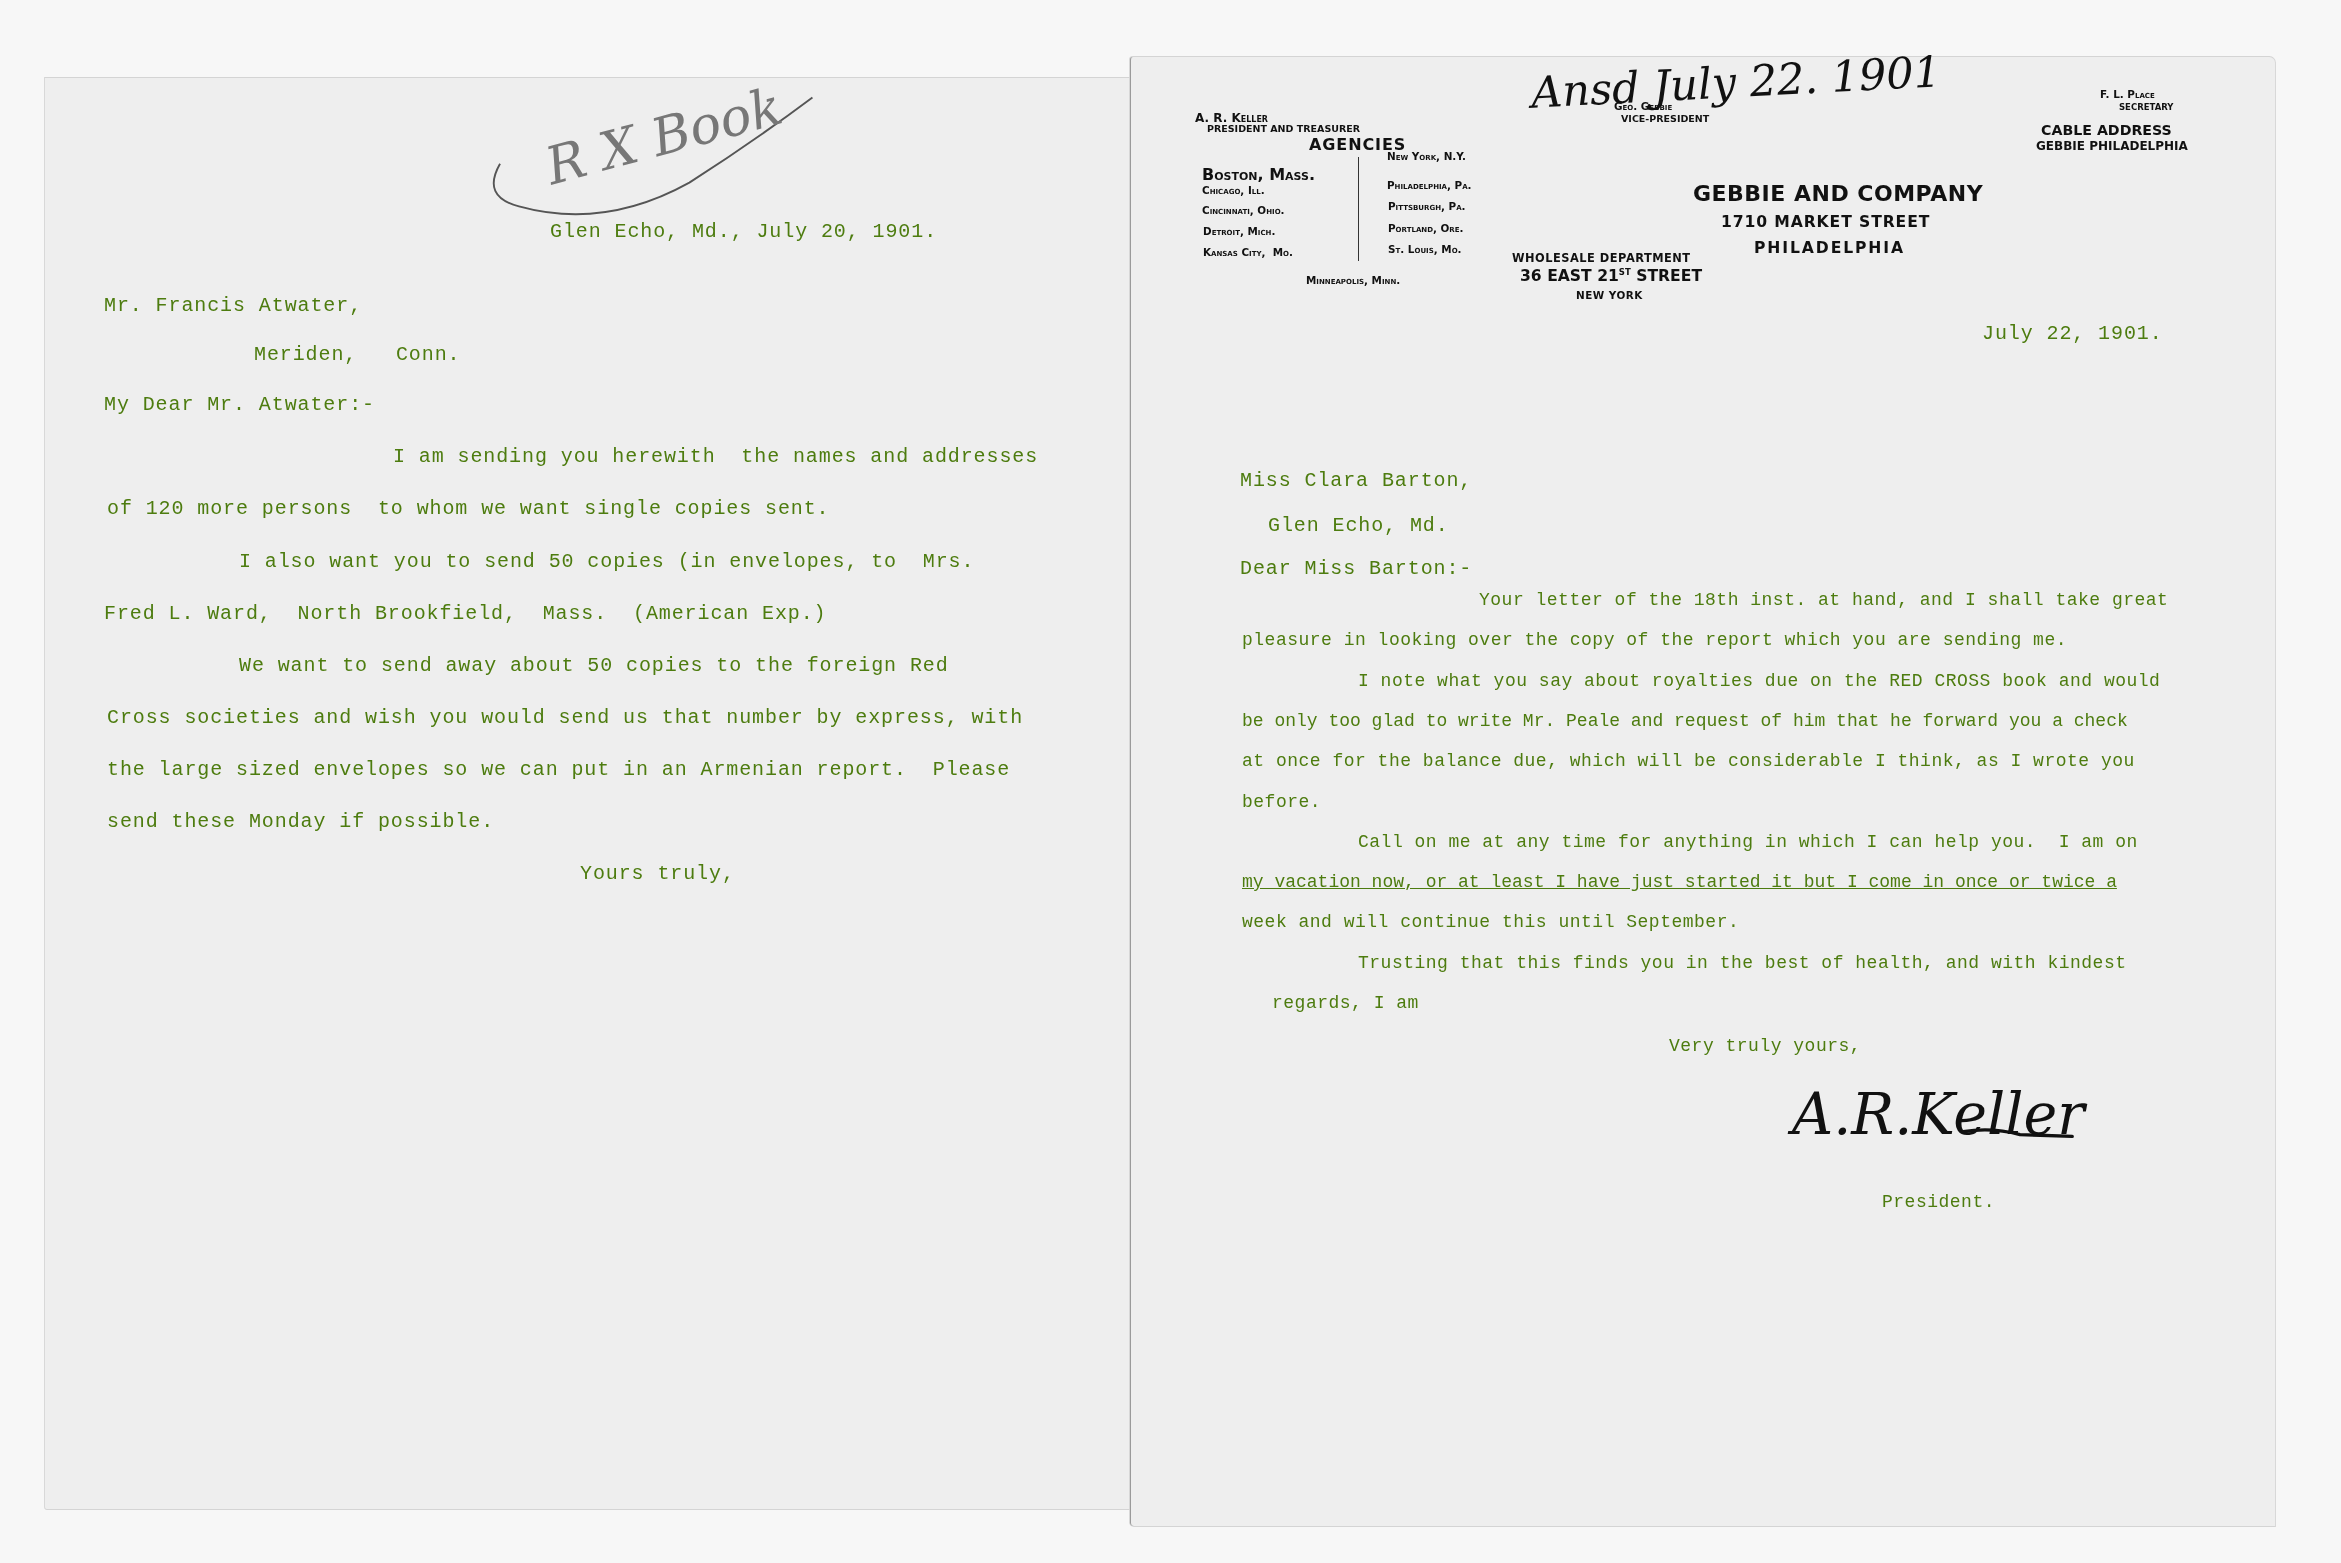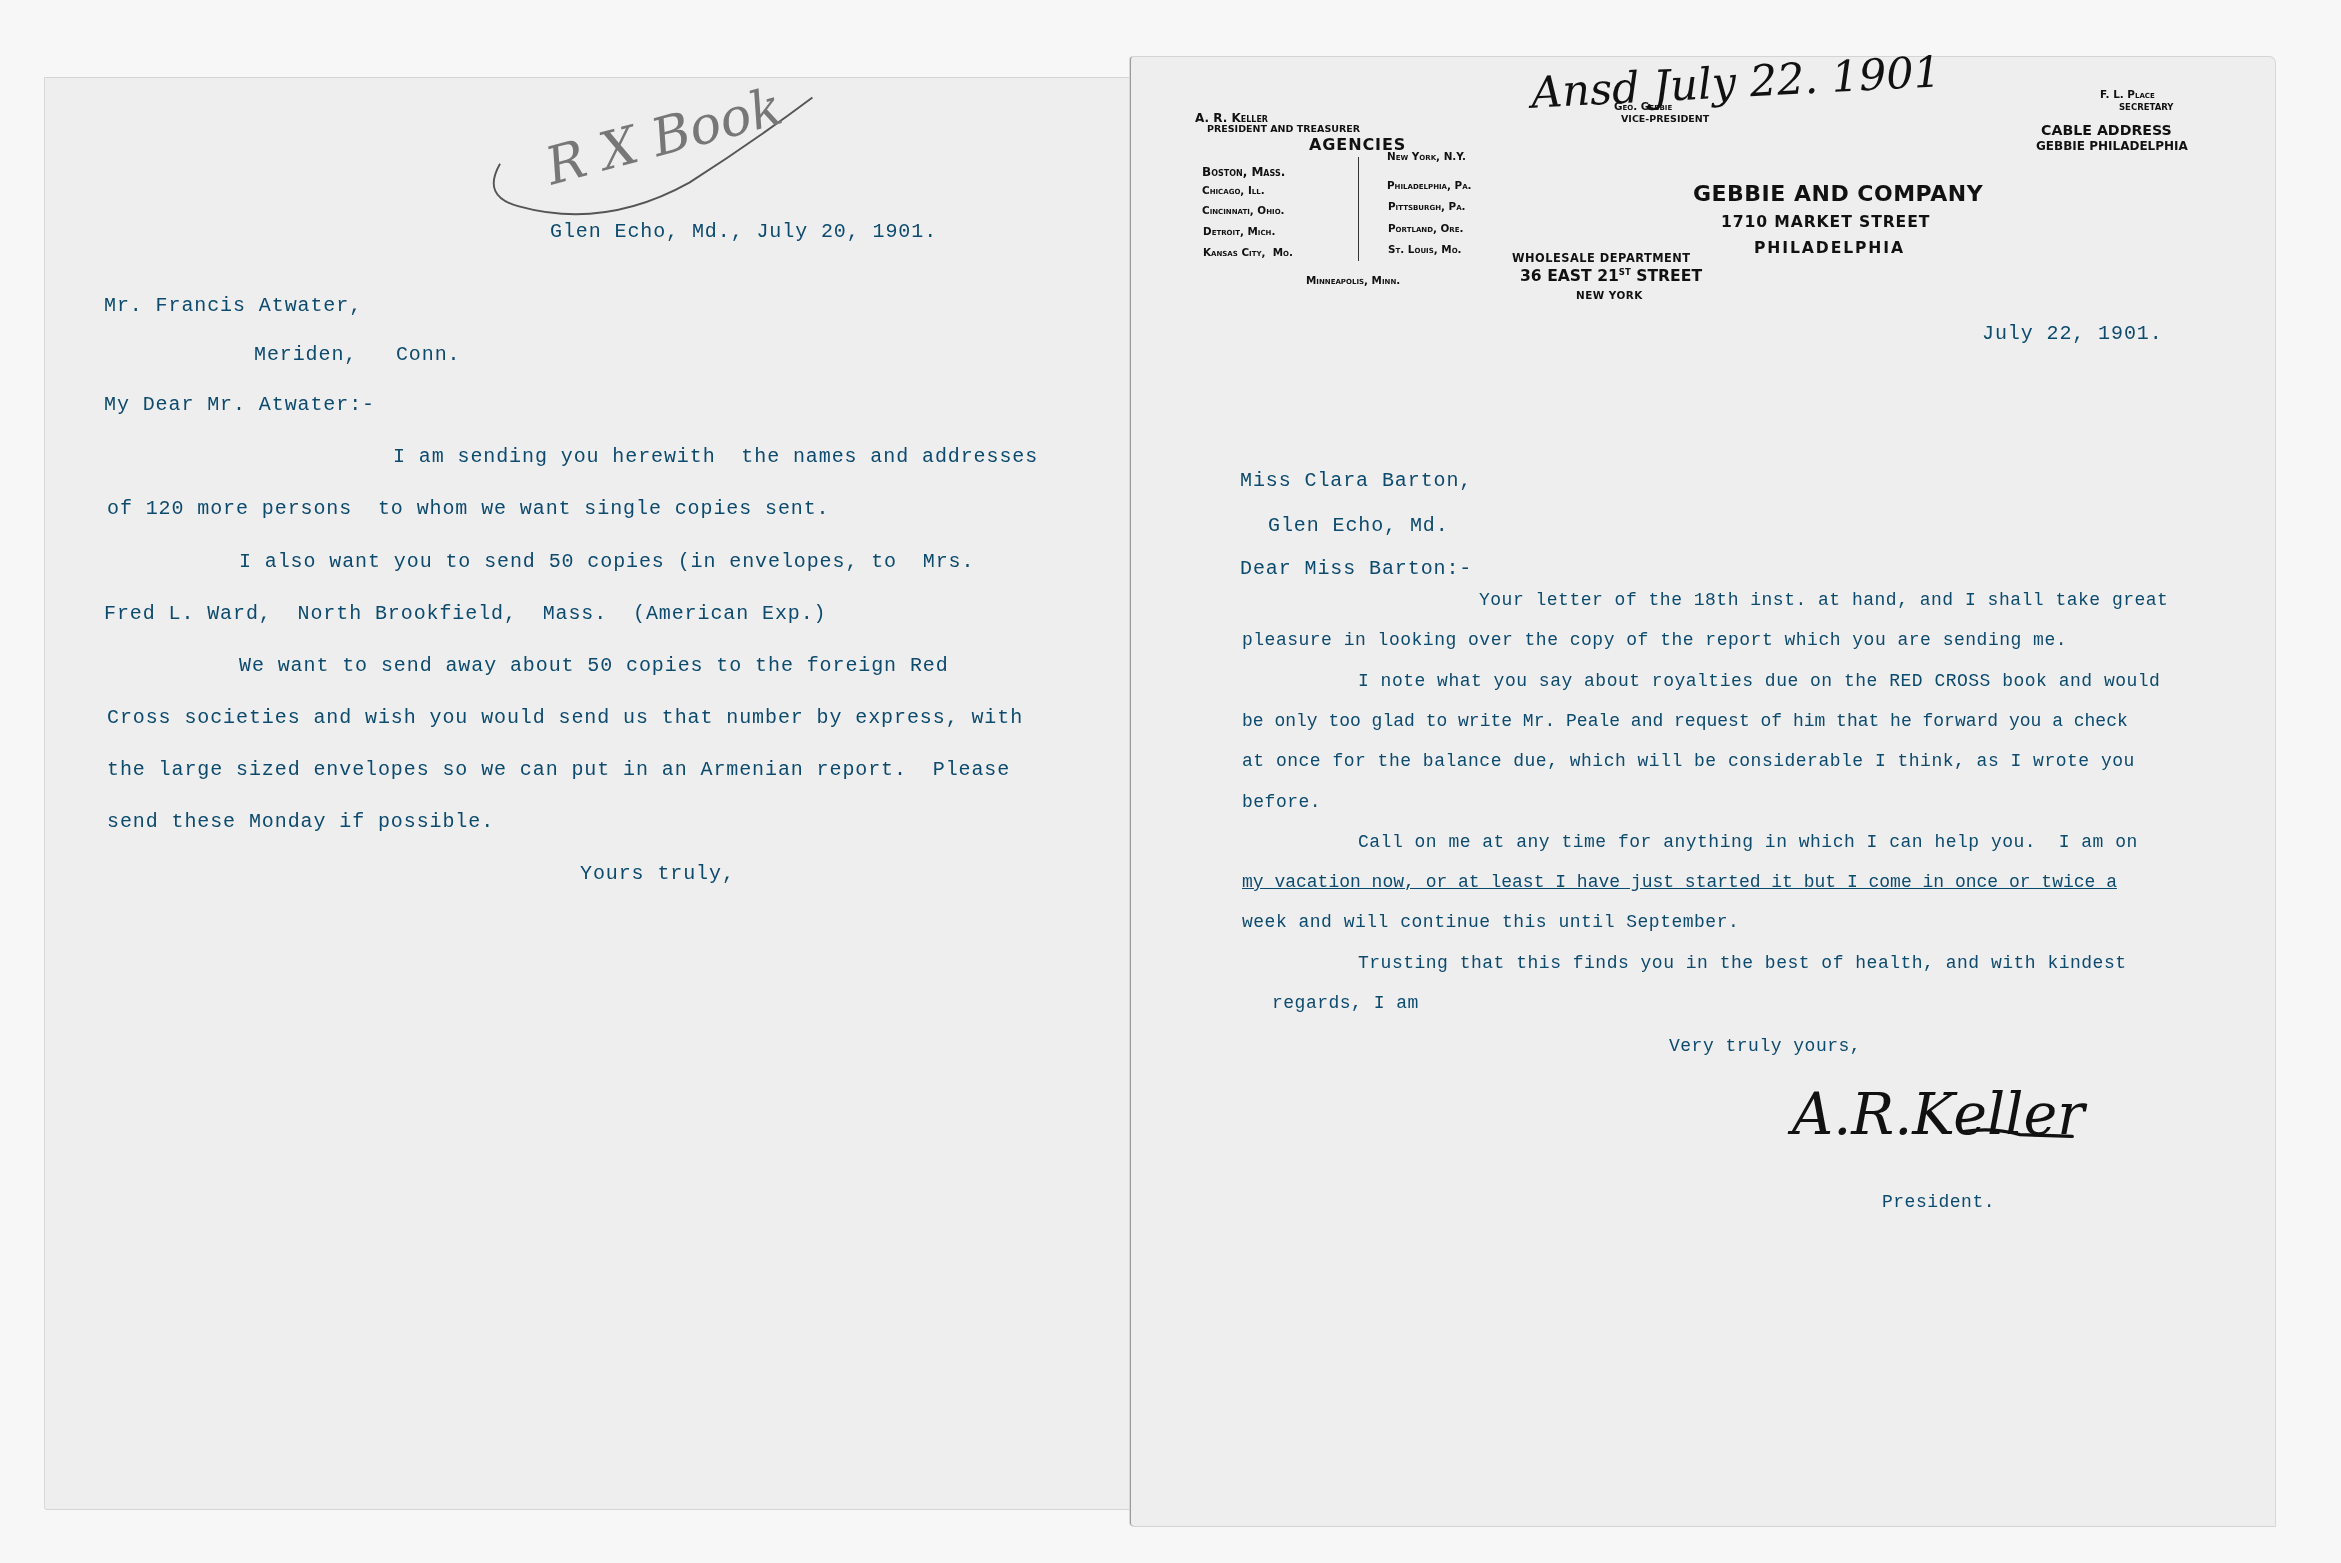--- a/index.html
+++ b/index.html
@@ -9,21 +9,21 @@
     font-family:"Liberation Mono", "DejaVu Sans Mono", monospace;
     color:#1a1a1a;
   }
   .page {
     position:absolute; background:#eeeeee;
     box-shadow: 0 0 0 0.9px #d4d4d4;
   }
   #left-page { left:45px; top:78px; width:1090px; height:1431px; border-radius:0 0 3.8px 1.9px; }
   #right-page { left:1130px; top:57px; width:1144px; height:1469px; border-left:1.9px solid #9a9a9a; border-radius:2.8px 5.7px 0 3.8px; }
   .abs { position:absolute; white-space:pre; }
-  .tw { font-family:"Liberation Mono","DejaVu Sans Mono",monospace; font-size:20px; color:#0c4a6e; letter-spacing:0.9px; }
+  .tw { font-family:"Liberation Mono","DejaVu Sans Mono",monospace; font-size:20px; color:#4d7c0f; letter-spacing:0.9px; }
   .lh { font-family:"DejaVu Sans","Liberation Sans",sans-serif; font-weight:bold; color:#111; }
   .small-caps { font-variant:small-caps; }
   .hand { font-family:"DejaVu Serif","Liberation Serif",serif; font-style:italic; }
   .agency-divider { position:absolute; width:1.4px; background:#333; }
 </style>
 </head>
 <body>
 
 <div id="left-page" class="page">
 
@@ -65,21 +65,21 @@
   <div class="abs lh" style="left:988px;top:45px;font-size:8.5px;text-transform:uppercase;">Secretary</div>
 
   <div class="abs lh" style="left:910px;top:65px;font-size:14.2px;">CABLE ADDRESS</div>
   <div class="abs lh" style="left:905px;top:82px;font-size:12px;">GEBBIE PHILADELPHIA</div>
 
   <div class="abs lh" style="left:178px;top:78px;font-size:16px;letter-spacing:0.9px;">AGENCIES</div>
 
   <div class="agency-divider" style="left:227px;top:100px;height:104px;"></div>
 
   <div>
-    <div class="abs lh small-caps" style="left:71px;top:108px;font-size:12px;">Boston, Mass.</div>
+    <div class="abs lh small-caps" style="left:71px;top:108px;font-size:16px;">Boston, Mass.</div>
     <div class="abs lh small-caps" style="left:71px;top:127px;font-size:10.4px;">Chicago, Ill.</div>
     <div class="abs lh small-caps" style="left:71px;top:147px;font-size:10.4px;">Cincinnati, Ohio.</div>
     <div class="abs lh small-caps" style="left:72px;top:168px;font-size:10.4px;">Detroit, Mich.</div>
     <div class="abs lh small-caps" style="left:72px;top:189px;font-size:10.4px;">Kansas City,  Mo.</div>
   </div>
   <div>
     <div class="abs lh small-caps" style="left:256px;top:93px;font-size:10.4px;">New York, N.Y.</div>
     <div class="abs lh small-caps" style="left:256px;top:122px;font-size:10.4px;">Philadelphia, Pa.</div>
     <div class="abs lh small-caps" style="left:257px;top:143px;font-size:10.4px;">Pittsburgh, Pa.</div>
     <div class="abs lh small-caps" style="left:257px;top:165px;font-size:10.4px;">Portland, Ore.</div>

